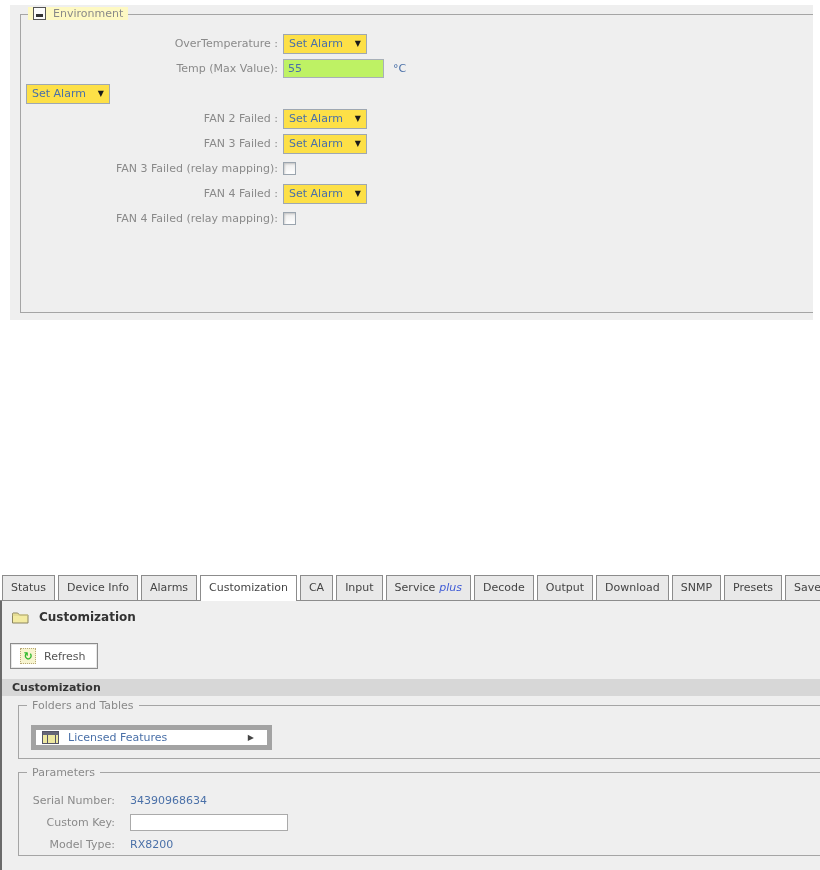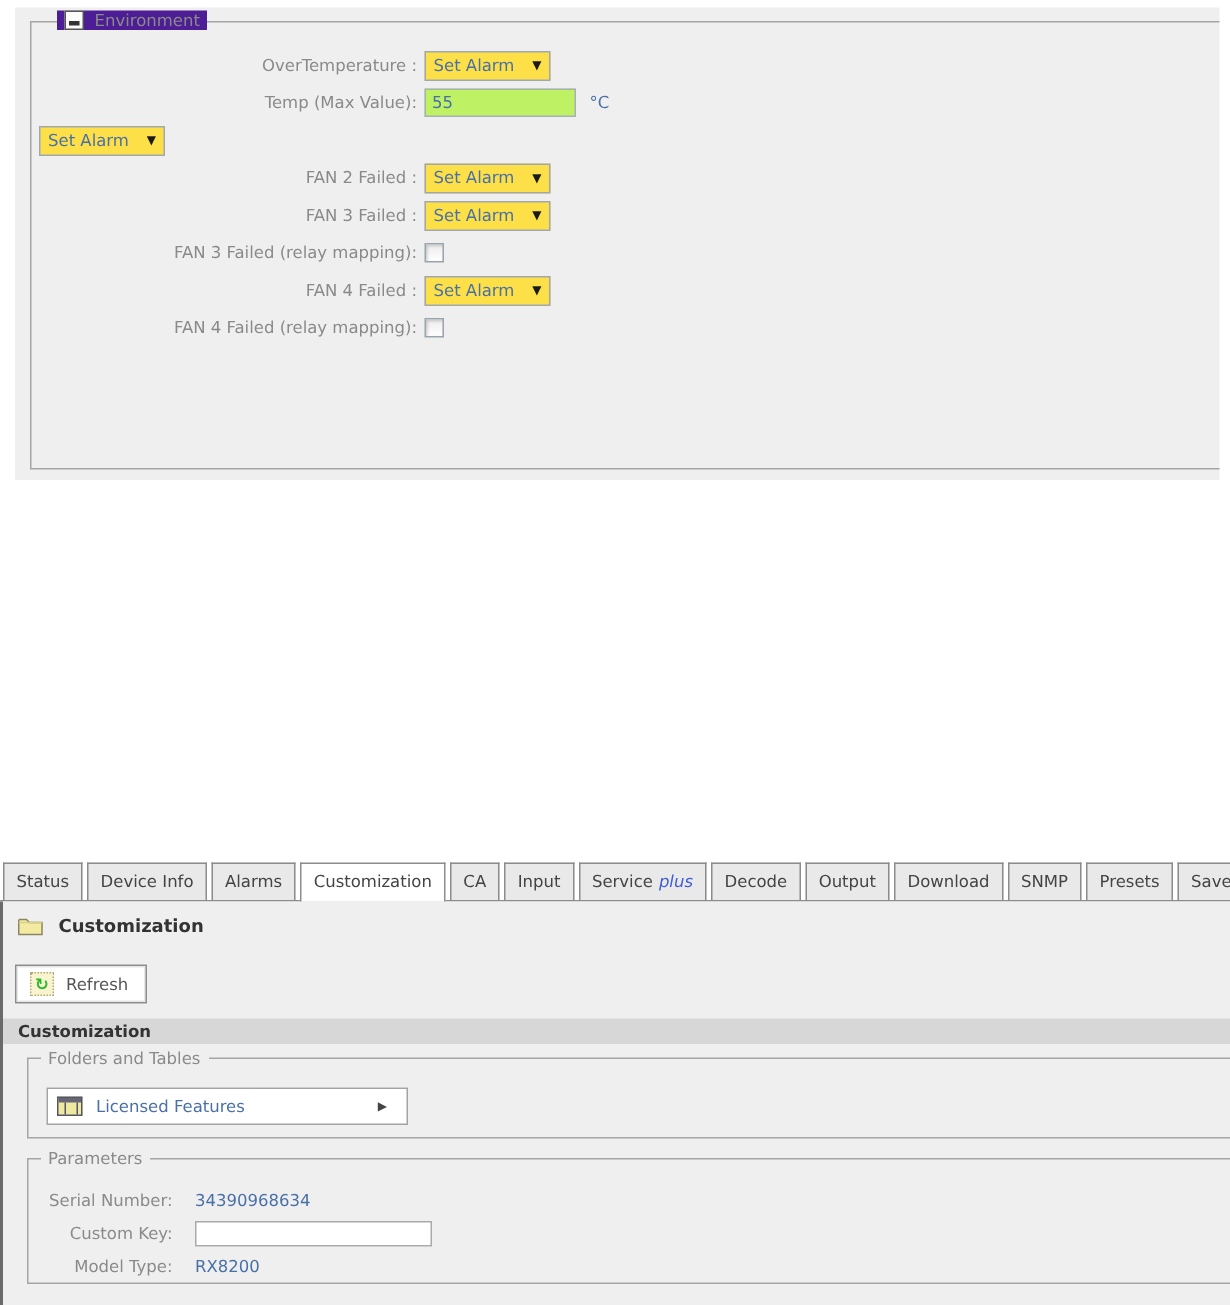--- a/index.html
+++ b/index.html
@@ -4,21 +4,21 @@
 <style>
   * { box-sizing: border-box; }
   html, body { margin:0; padding:0; width:820px; height:870px; background:#ffffff;
     font-family:"DejaVu Sans","Liberation Sans",sans-serif; overflow:hidden; }
 
   
   .top-panel { position:absolute; left:10px; top:5px; width:803px; height:315px;
     background:#efefef; overflow:hidden; }
   .env-box { position:absolute; left:10px; top:9px; right:-6px; bottom:7px;
     border:1px solid #a5a5a5; }
-  .env-legend { position:absolute; top:-8px; left:17px; background:#4c1d95;
+  .env-legend { position:absolute; top:-8px; left:7px; background:#fef9c3;
     padding:0 5px; display:flex; align-items:flex-start; gap:7px; }
   .min-icon { width:13px; height:13px; border:1px solid #555; background:#fbfbfb;
     position:relative; flex:none; }
   .min-icon::after { content:""; position:absolute; left:2px; bottom:2px;
     width:7px; height:3px; background:#333; }
   .env-legend-text { font-size:11px; color:#8a8a8a; }
   .env-rows { position:absolute; top:16px; left:0; right:0; }
   .env-row { height:25px; display:flex; align-items:center; }
   .env-label { width:257px; flex:none; text-align:right; font-size:11px; color:#8a8a8a; }
   .env-ctrl { margin-left:5px; display:flex; align-items:center; }
@@ -67,21 +67,21 @@
     line-height:17px; padding-left:10px; }
 
   fieldset.fs { position:absolute; left:16px; right:-8px; margin:0; padding:0;
     border:1px solid #a5a5a5; }
   fieldset.fs legend { font-size:11px; color:#8a8a8a; margin-left:8px;
     padding:0 5px; }
   .folders-fs { top:98px; height:60px; }
   .params-fs { top:165px; height:90px; }
 
   .lf-item { position:absolute; left:12px; top:13px; width:241px; height:25px;
-    background:#fff; border:1px solid #a3a3a3; display:flex; align-items:center;
+    background:#fff; border:5px solid #a3a3a3; display:flex; align-items:center;
     cursor:pointer; }
   .table-icon { width:17px; height:13px; margin-left:6px; border:1px solid #556;
     background:#eee8a0; position:relative; flex:none; }
   .table-icon::before { content:""; position:absolute; left:0; right:0; top:0;
     height:3px; background:#667; }
   .table-icon::after { content:""; position:absolute; top:3px; bottom:0;
     left:4px; width:7px; border-left:1px solid #556; border-right:1px solid #556; }
   .lf-label { margin-left:9px; font-size:11px; color:#4a70a8; }
   .lf-arrow { margin-left:auto; margin-right:13px; font-size:8px; color:#444; }
 

